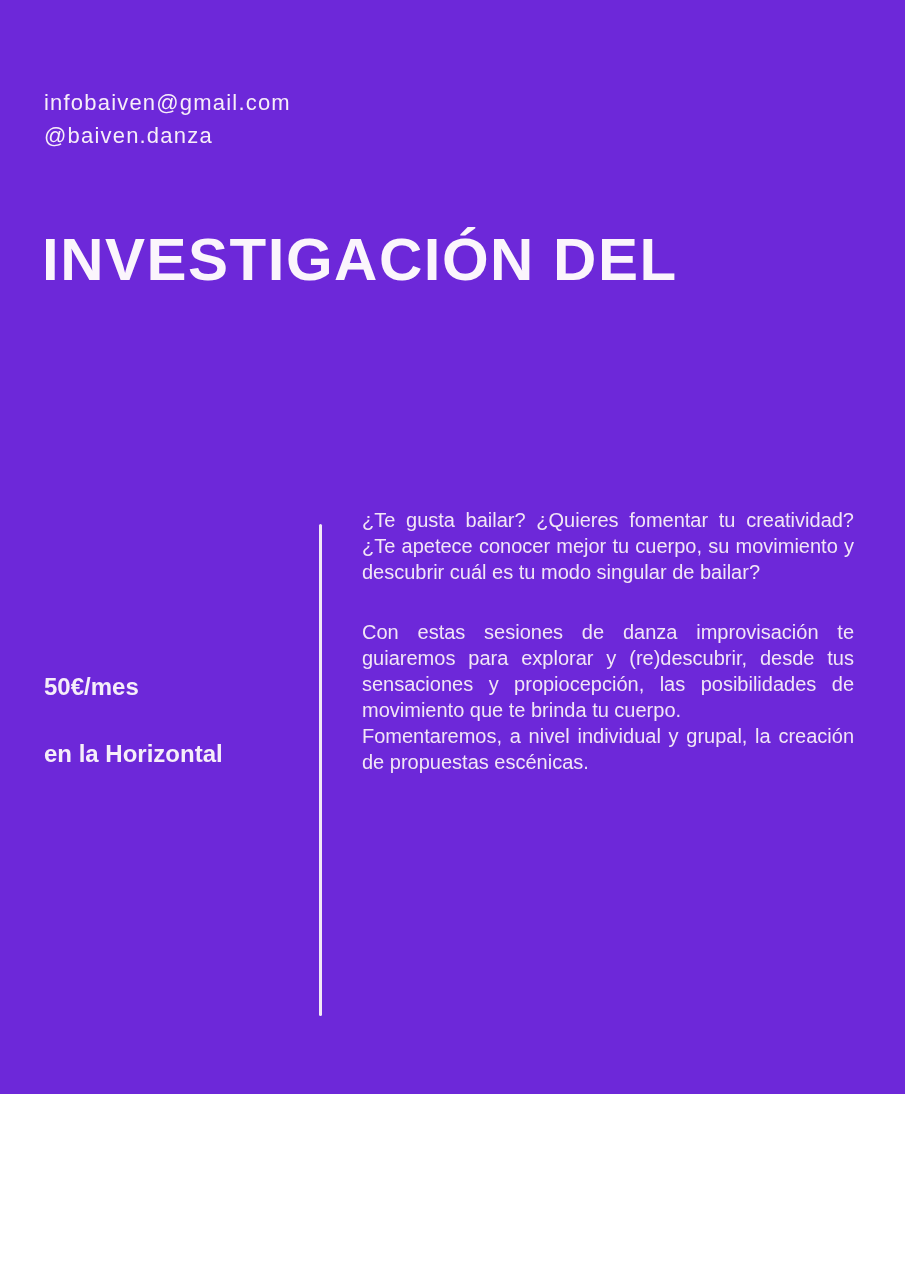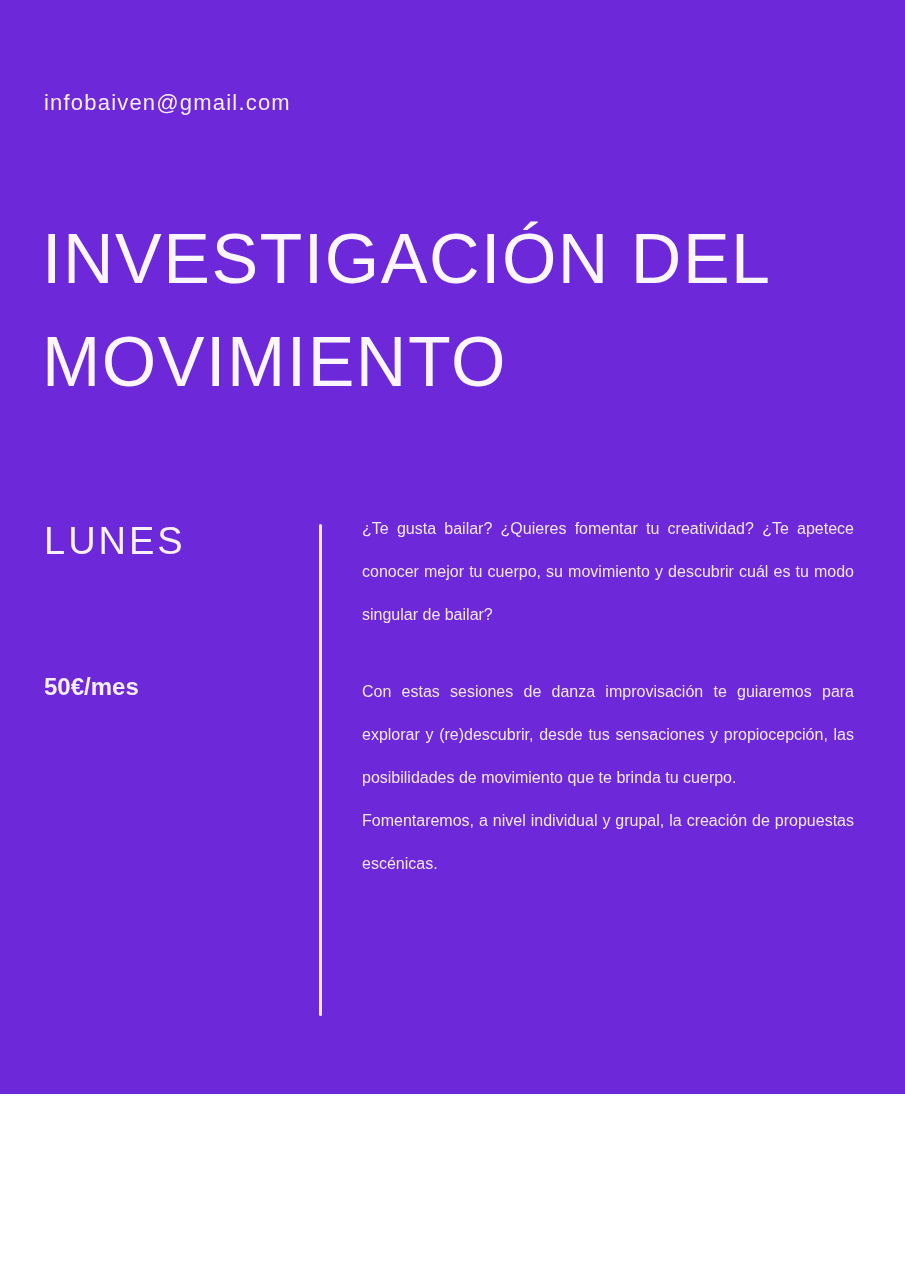--- a/index.html
+++ b/index.html
@@ -15,24 +15,25 @@
   .contact {
     position:absolute; left:44px; top:86px;
     font-size:22px; line-height:33px;
     letter-spacing:1.2px;
     color:#f7eef9;
   }
 
   
   .title {
     position:absolute; left:42px; top:208px;
-    font-size:70px; font-weight:400;
+    font-size:60px; font-weight:700;
     letter-spacing:1.5px; line-height:103px;
     color:#fbf5fc;
     margin:0;
+    text-align:right;
   }
   .title span { display:block; }
 
   
   .day {
     position:absolute; left:44px; top:520px;
     font-size:38px; font-weight:400; letter-spacing:3px;
     color:#f8f1fa;
   }
   .details {
@@ -48,21 +49,21 @@
   
   .divider {
     position:absolute; left:319px; top:524px;
     width:3px; height:492px;
     background:#f3e9f6; border-radius:2px;
   }
 
   
   .description {
     position:absolute; left:362px; top:507px; width:492px;
-    font-size:16px; line-height:43px;
+    font-size:20px; line-height:26px;
     color:#f2e6f6;
     text-align:justify;
   }
   .description p { margin:0; }
   .description p.gap-after { margin-bottom:34px; }
 
   
   .footer {
     position:absolute; left:12px; right:0; top:1118px;
     display:flex; justify-content:center; align-items:flex-start;
@@ -88,31 +89,31 @@
     white-space:nowrap;
   }
 </style>
 </head>
 <body>
 
 <div class="poster">
 
   <div class="contact">
     <div>infobaiven@gmail.com</div>
+    <div>@baiven.danza</div>
   </div>
 
   <h1 class="title">
     <span>INVESTIGACIÓN DEL</span>
-    <span>MOVIMIENTO</span>
   </h1>
 
-  <div class="day">LUNES</div>
 
   <div class="details">
     <div class="price bold">50€/mes</div>
+    <div class="venue bold">en la Horizontal</div>
   </div>
 
   <div class="divider"></div>
 
   <div class="description">
     <p class="gap-after">¿Te gusta bailar? ¿Quieres fomentar tu creatividad? ¿Te apetece conocer mejor tu cuerpo, su movimiento y descubrir cuál es tu modo singular de bailar?</p>
     <p>Con estas sesiones de danza improvisación te guiaremos para explorar y (re)descubrir, desde tus sensaciones y propiocepción, las posibilidades de movimiento que te brinda tu cuerpo.</p>
     <p class="gap-after">Fomentaremos, a nivel individual y grupal, la creación de propuestas escénicas.</p>
   </div>
 

